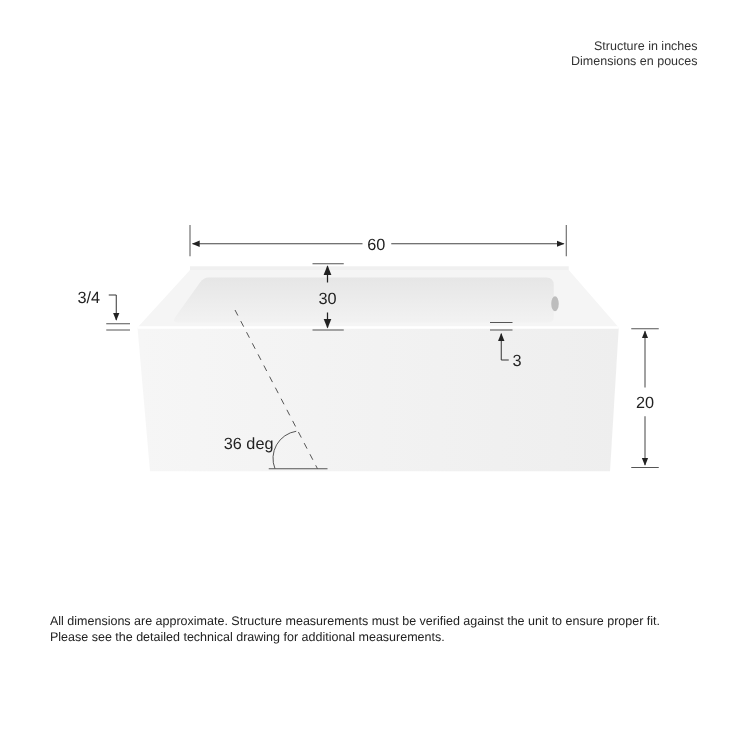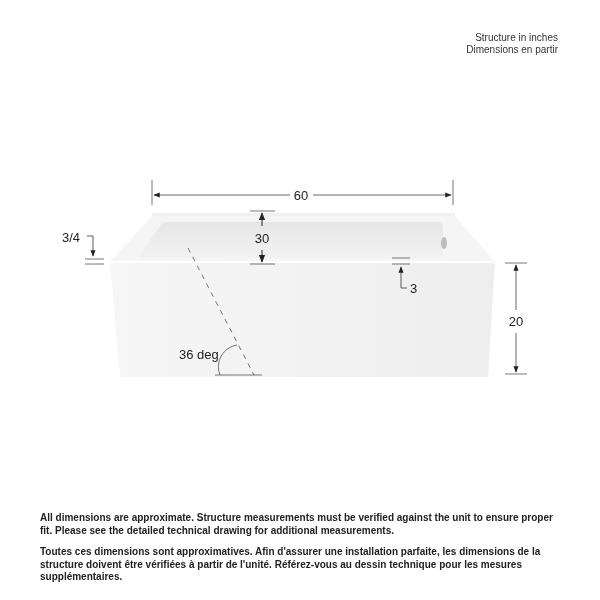--- a/index.html
+++ b/index.html
@@ -1,28 +1,28 @@
 <!DOCTYPE html>
 <html><head>
 <meta charset="utf-8">
 <style>
   html, body { margin:0; padding:0; background:#ffffff; }
   body { width:600px; height:600px; position:relative; overflow:hidden; font-family:"Liberation Sans", sans-serif; color:#222; }
   .units { position:absolute; right:42px; top:32px; text-align:right; font-size:10px; line-height:12px; color:#333; }
   .diagram { position:absolute; left:0; top:0; }
   .lbl { font-family:"Liberation Sans", sans-serif; fill:#222; }
-  .notes { position:absolute; left:40px; top:512px; width:520px; font-size:10px; line-height:12.5px; color:#222;font-weight:bold; }
+  .notes { position:absolute; left:40px; top:492px; width:520px; font-size:10px; line-height:12.5px; color:#222; }
   .notes p { margin:0 0 9px 0; }
 </style>
 </head>
 <body>
 
 <div class="units">
   <div>Structure in inches</div>
-  <div>Dimensions en partir</div>
+  <div>Dimensions en pouces</div>
 </div>
 
 <svg class="diagram" width="600" height="600" viewBox="0 0 600 600">
   <defs>
     <marker id="arr" viewBox="0 0 10 10" refX="9" refY="5" markerWidth="8" markerHeight="8" orient="auto-start-reverse">
       <path d="M0,1 L10,5 L0,9 z" fill="#222"></path>
     </marker>
     <linearGradient id="inner" x1="0" y1="0" x2="0" y2="1">
       <stop offset="0" stop-color="#e6e6e6"></stop>
       <stop offset="1" stop-color="#f2f2f2"></stop>
@@ -89,14 +89,13 @@
   <g>
     <line x1="188" y1="248" x2="254" y2="375" stroke="#555" stroke-width="0.8" stroke-dasharray="5,5"></line>
     <line x1="215" y1="375" x2="262" y2="375" stroke="#555" stroke-width="0.8"></line>
     <path d="M220,375 A22,22 0 0 1 237,345" fill="none" stroke="#555" stroke-width="0.8"></path>
     <text class="lbl" x="179" y="359" font-size="13">36 deg</text>
   </g>
 </svg>
 
 <div class="notes">
   <p>All dimensions are approximate. Structure measurements must be verified against the unit to ensure proper fit. Please see the detailed technical drawing for additional measurements.</p>
-  <p>Toutes ces dimensions sont approximatives. Afin d'assurer une installation parfaite, les dimensions de la structure doivent être vérifiées à partir de l'unité. Référez-vous au dessin technique pour les mesures supplémentaires.</p>
 </div>
 
 </body></html>

